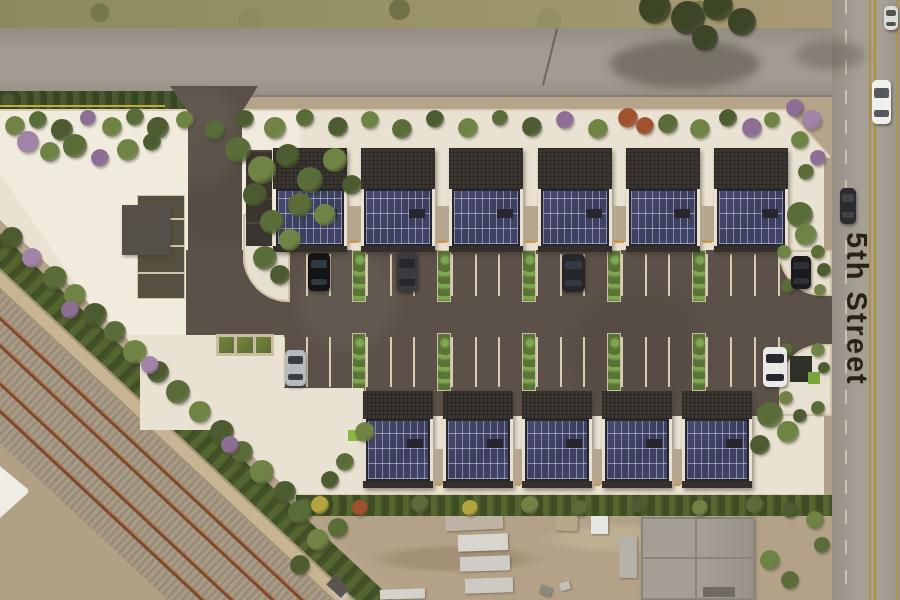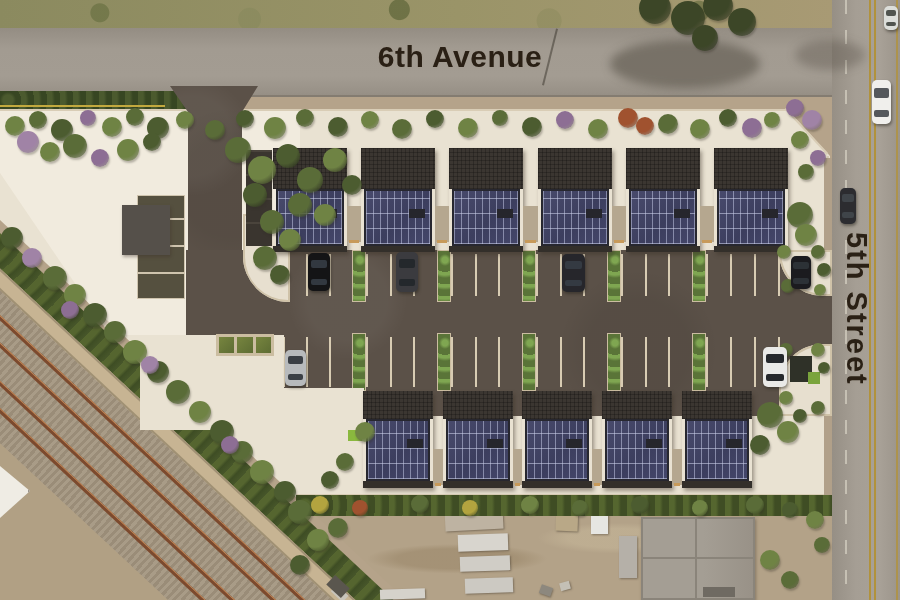--- a/index.html
+++ b/index.html
@@ -183,21 +183,20 @@
   <div class="abs island-green" style="left:808px;top:372px;width:12px;height:12px;"></div>
 
   <div class="abs bottom-hedge"></div>
   <div class="abs yard"></div>
   <div class="abs warehouse">
     <div class="wh-seam" style="left:54px;top:0;width:2px;height:83px;"></div>
     <div class="wh-seam" style="left:0;top:40px;width:114px;height:2px;"></div>
     <div class="wh-vent"></div>
   </div>
 
-  <div class="abs label avenue-label">6th Avenue</div>
   <div class="abs label street-label">5th Street</div>
 
   <div id="gen" class="abs" style="left:0;top:0;width:900px;height:600px;">
       <div class="abs bldg" style="left: 273px; top: 148px; width: 74px; height: 104px; z-index: 30;">
         <div class="roof" style="height: 41px;"></div>
         <div class="solar" style="left: 3px; top: 41px; width: 68px; height: 57px;"></div>
         <div class="vent" style="left: 48px; top: 61px; width: 16px; height: 9px;"></div>
         <div class="base" style="top: 98px; height: 6px;"></div>
       </div>
       <div class="abs bldg" style="left: 361px; top: 148px; width: 74px; height: 104px; z-index: 30;">

